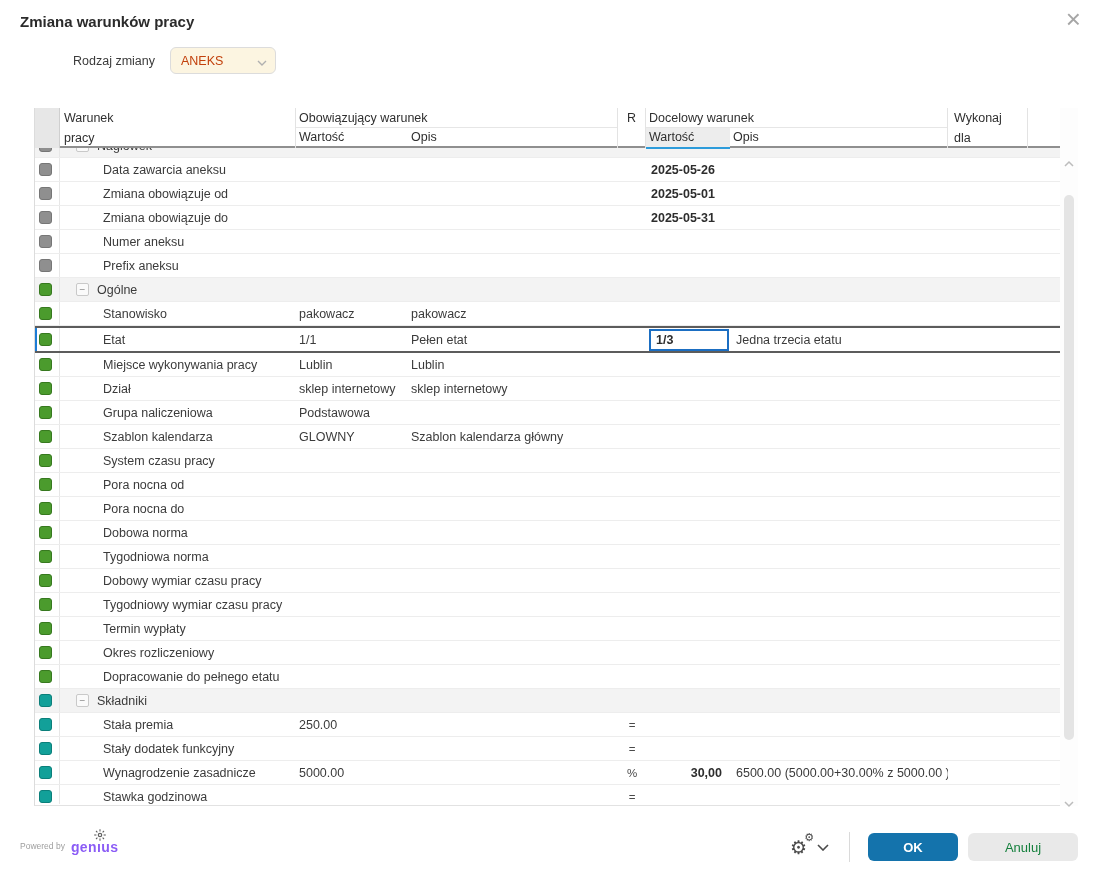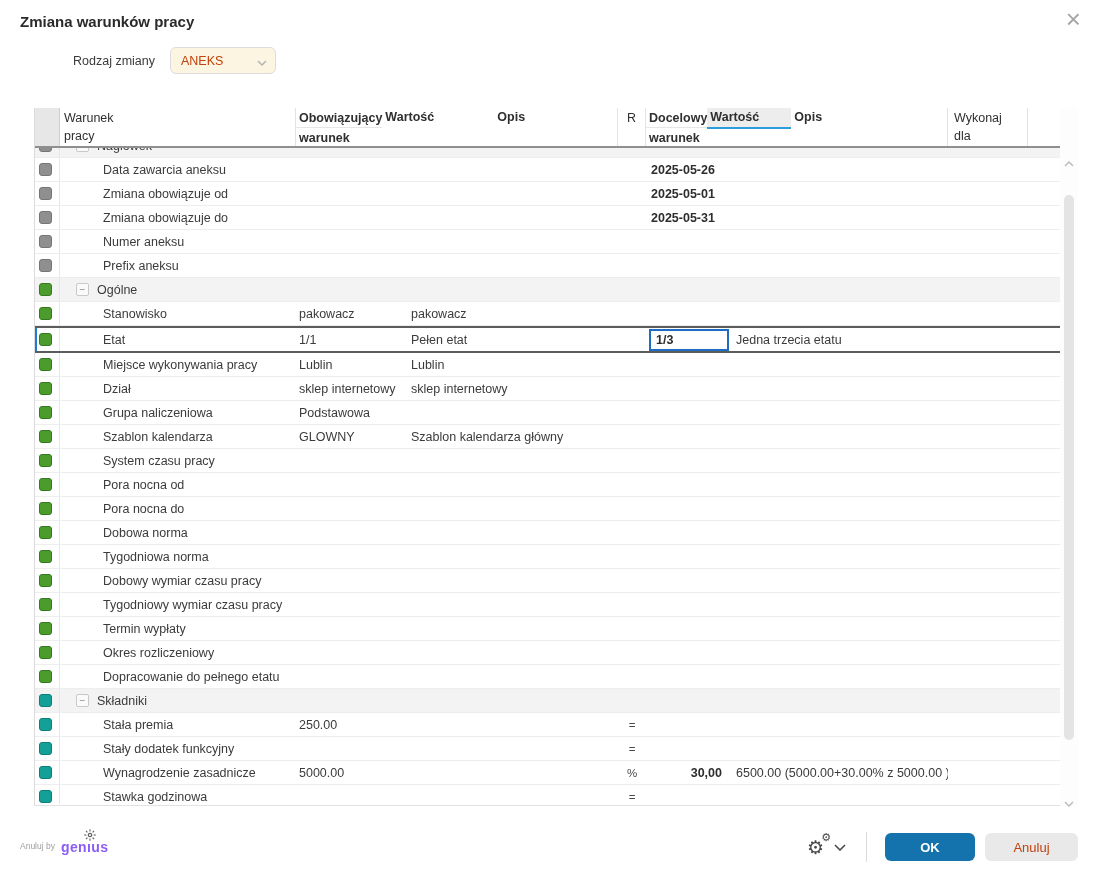--- a/index.html
+++ b/index.html
@@ -23,21 +23,21 @@
   }
   .select-box .sel-val { font-size:12.5px; color:#c2410c; }
   
   .table-wrap { position:absolute; left:34px; top:108px; width:1042px; height:698px;
     border-left:1px solid #dcdcdc; border-right:1px solid #dcdcdc; border-bottom:1px solid #e2e2e2; background:#fff; }
   .thead { display:grid; grid-template-columns:25px 236px 322px 28px 302px 80px 48px;
     height:40px; border-bottom:2px solid #8f8f8f; font-size:12.5px; color:#2f2f2f; background:#fff; }
   .th { position:relative; }
   .th-check { background:#e7e7e7; border-right:1px solid #cfcfcf; }
   .th-two { display:flex; flex-direction:column; justify-content:space-between; padding:3px 0 3px 4px; border-right:1px solid #e3e3e3; }
-  .th-group { display:flex; flex-direction:row; border-right:1px solid #e3e3e3;font-weight:bold; }
+  .th-group { display:flex; flex-direction:column; border-right:1px solid #e3e3e3; }
   .th-group .g-top { height:20px; line-height:20px; padding-left:3px; border-bottom:1px solid #e6e6e6; }
   .th-sub { display:grid; height:20px; }
   .th-sub .sub { line-height:19px; padding-left:3px; }
   .sub-cols-ob { grid-template-columns:112px 210px; }
   .sub-cols-dc { grid-template-columns:84px 218px; }
   .sub-hl { background:#ededed; border-bottom:2px solid #2d9cdb; }
   .th-r { padding:3px 0 0 0; text-align:center; border-right:1px solid #e3e3e3; }
   .th-wyk { display:flex; flex-direction:column; justify-content:space-between; padding:3px 0 3px 6px; border-right:1px solid #e3e3e3; }
   .tbody { height:656px; overflow:hidden; font-size:12.5px; }
   .trow { display:grid; grid-template-columns:25px 236px 112px 210px 28px 84px 218px 80px 47px;
@@ -78,21 +78,21 @@
   .brand .iwrap { position:relative; display:inline-block; }
   .brand .sun { position:absolute; left:-3px; top:-11px; }
   .spacer { flex:1; }
   .actions { display:flex; align-items:center; }
   .gear-wrap { position:relative; font-size:19px; color:#4a4a4a; cursor:pointer; line-height:1; }
   .gear-small { position:absolute; top:-6px; right:-7px; font-size:11px; color:#4a4a4a; }
   .chev-btn { margin-left:10px; cursor:pointer; display:flex; align-items:center; }
   .divider { width:1px; height:30px; background:#dadada; margin:0 18px 0 20px; }
   .btn { height:28px; border:none; border-radius:6px; font-size:13px; font-family:"Liberation Sans",sans-serif; cursor:pointer; }
   .btn-ok { width:90px; background:#1473ac; color:#ffffff; font-weight:bold; margin-right:10px; }
-  .btn-cancel { width:93px; background:#e9e9e9; color:#c2410c; }
+  .btn-cancel { width:110px; background:#e9e9e9; color:#15803d; }
 </style>
 </head>
 <body>
 
 <div class="dlg-title">Zmiana warunków pracy</div>
 <div class="close-x">×</div>
 
 <div class="form-row">
   <div class="form-label">Rodzaj zmiany</div>
   <div class="select-box">
@@ -625,21 +625,21 @@
   <div class="vthumb"></div>
   <span class="varrow down">
     <svg width="12" height="8" viewBox="0 0 12 8">
         <polyline points="2,2 6,6 10,2" fill="none" stroke="#bcbcbc" stroke-width="1.5"></polyline>
       </svg>
   </span>
 </div>
 
 <div class="footer">
   <div class="powered">
-    <span class="pby">Anuluj by</span>
+    <span class="pby">Powered by</span>
     <span class="brand" id="brand-el"><span>gen</span><span class="iwrap">ı<svg width="12" height="12" viewBox="0 0 12 12" class="sun">
             <circle cx="6" cy="6" r="1.7" fill="none" stroke="#616161" stroke-width="1.2"></circle>
             <g stroke="#616161" stroke-width="1.1">
               <line x1="6" y1="0.2" x2="6" y2="2.4"></line>
               <line x1="6" y1="9.6" x2="6" y2="11.8"></line>
               <line x1="0.2" y1="6" x2="2.4" y2="6"></line>
               <line x1="9.6" y1="6" x2="11.8" y2="6"></line>
               <line x1="2" y1="2" x2="3.4" y2="3.4"></line>
               <line x1="8.6" y1="8.6" x2="10" y2="10"></line>
               <line x1="8.6" y1="3.4" x2="10" y2="2"></line>

